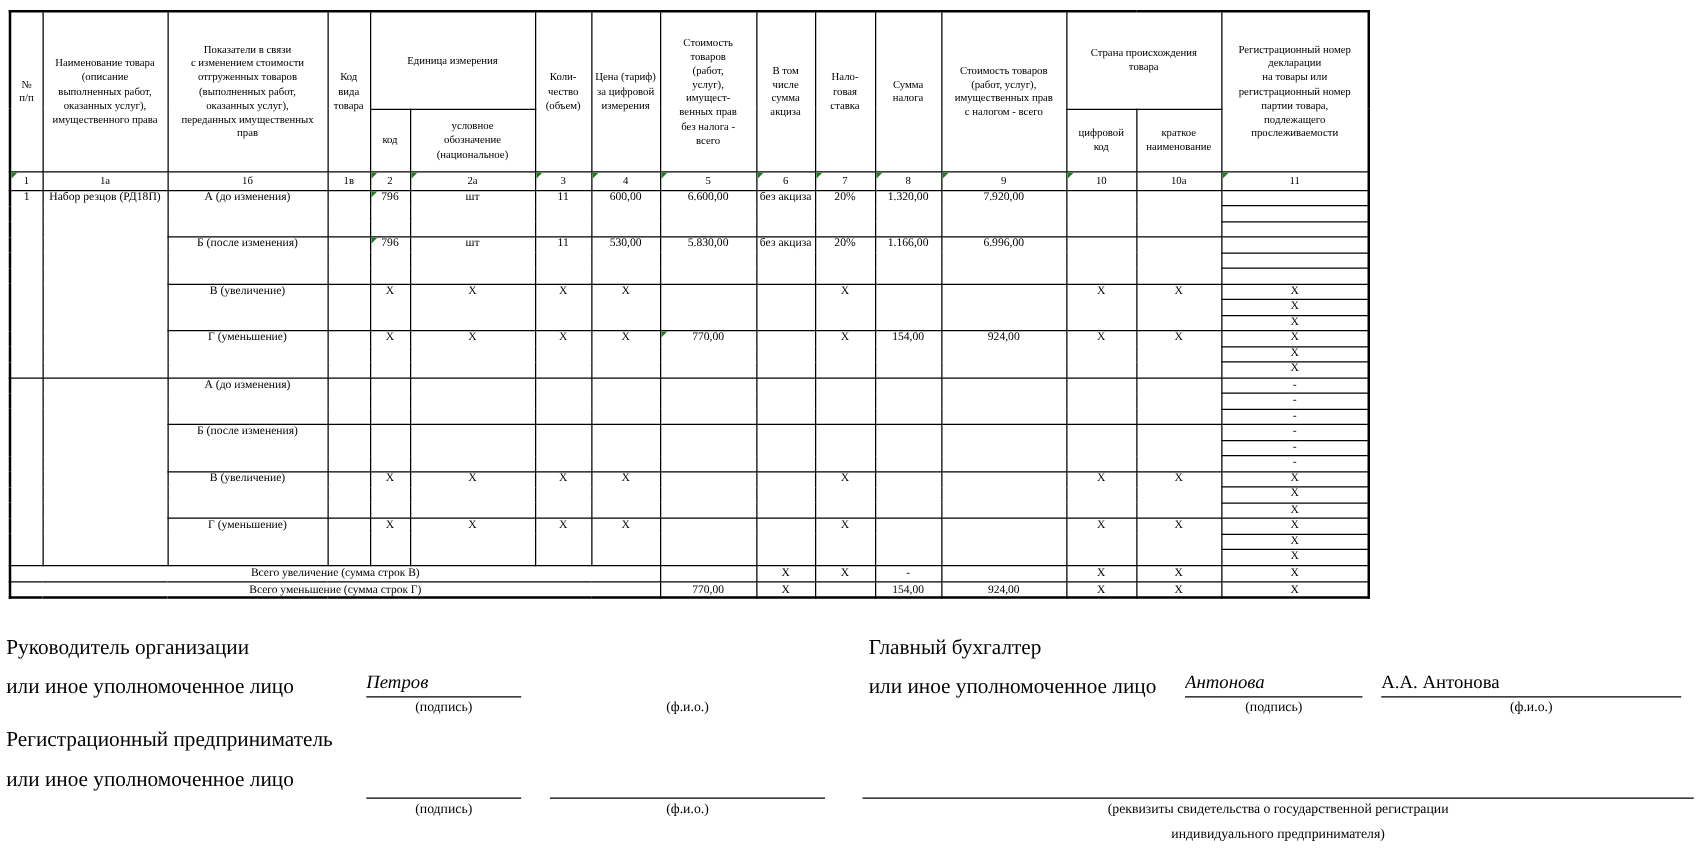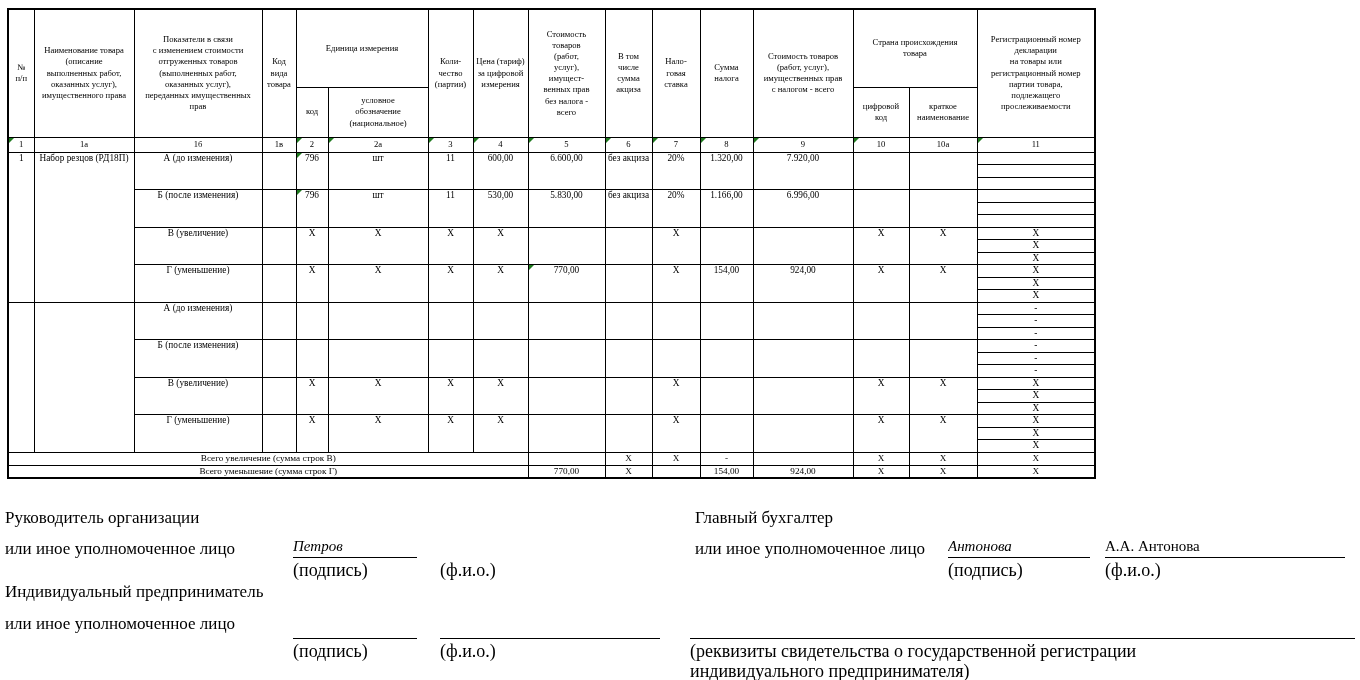--- a/index.html
+++ b/index.html
@@ -20,21 +20,21 @@
   tr.tot td{vertical-align:middle;font-size:9.2px;}
   td.t-lbl{text-align:left;padding-left:3px;}
   .gm{position:relative;}
   .gm::before{content:"";position:absolute;top:0;left:0;width:0;height:0;
               border-top:5px solid #1f7a1f;border-right:5px solid transparent;}
   
   .role{position:absolute;font-size:17px;white-space:nowrap;text-align:right;}
   .sigline{position:absolute;border-bottom:1px solid #000;height:22px;line-height:22px;
            text-align:left;font-size:15px;overflow:hidden;}
   .script{font-style:italic;}
-  .under{position:absolute;text-align:left;font-size:18px;}
+  .under{position:absolute;text-align:center;font-size:11px;}
 </style>
 </head>
 <body>
 
 <div class="page">
 
 <table class="inv">
   <colgroup>
     <col style="width:26px">
         <col style="width:100px">
@@ -68,21 +68,21 @@
 (выполненных работ,
 оказанных услуг),
 переданных имущественных
 прав</td>
       <td rowspan="2">Код
 вида
 товара</td>
       <td colspan="2">Единица измерения</td>
       <td rowspan="2">Коли-
 чество
-(партии)</td>
+(объем)</td>
       <td rowspan="2">Цена (тариф)
 за цифровой
 измерения</td>
       <td rowspan="2">Стоимость
 товаров
 (работ,
 услуг),
 имущест-
 венных прав
 без налога -
@@ -360,21 +360,21 @@
 <div class="under" style="left:293px;top:560px;width:124px">(подпись)</div>
 <div class="under" style="left:440px;top:560px;width:220px">(ф.и.о.)</div>
 
 <div class="role" style="left:695px;top:508px">Главный бухгалтер</div>
 <div class="role" style="left:695px;top:539px">или иное уполномоченное лицо</div>
 <div class="sigline script" style="left:948px;top:535px;width:142px">Антонова</div>
 <div class="under" style="left:948px;top:560px;width:142px">(подпись)</div>
 <div class="sigline" style="left:1105px;top:535px;width:240px">А.А. Антонова</div>
 <div class="under" style="left:1105px;top:560px;width:240px">(ф.и.о.)</div>
 
-<div class="role" style="left:5px;top:582px">Индивидуальный предприниматель</div>
+<div class="role" style="left:5px;top:582px">Регистрационный предприниматель</div>
 <div class="role" style="left:5px;top:614px">или иное уполномоченное лицо</div>
 <div class="sigline" style="left:293px;top:616px;width:124px"></div>
 <div class="under" style="left:293px;top:641px;width:124px">(подпись)</div>
 <div class="sigline" style="left:440px;top:616px;width:220px"></div>
 <div class="under" style="left:440px;top:641px;width:220px">(ф.и.о.)</div>
 <div class="sigline" style="left:690px;top:616px;width:665px"></div>
 <div class="under" style="left:690px;top:641px;width:665px">(реквизиты свидетельства о государственной регистрации</div>
 <div class="under" style="left:690px;top:661px;width:665px">индивидуального предпринимателя)</div>
 
 </div>

